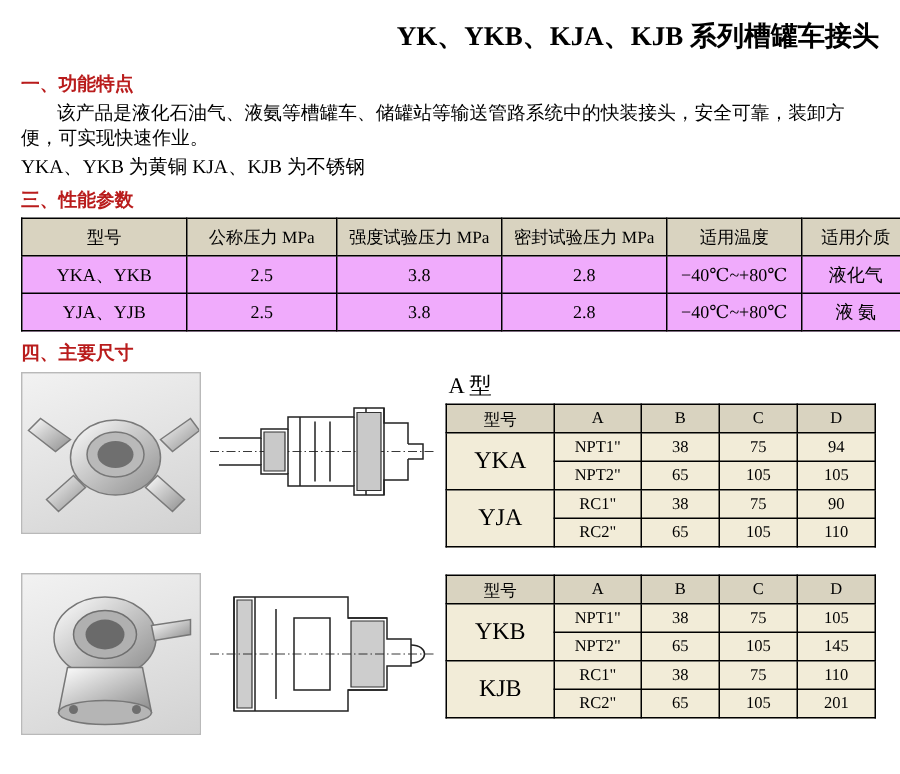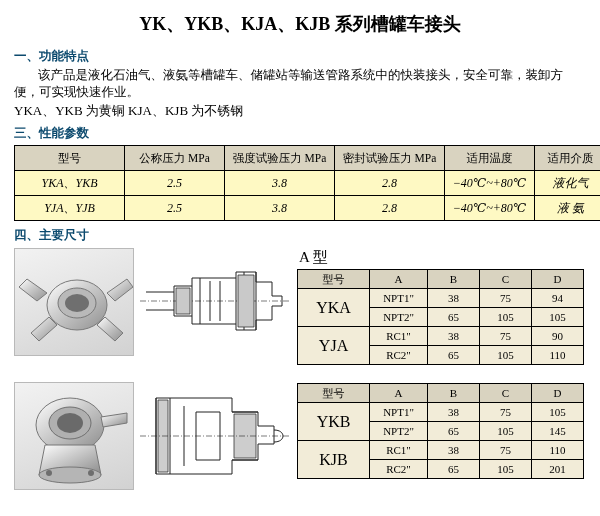--- a/index.html
+++ b/index.html
@@ -16,30 +16,30 @@
     overflow: hidden;
   }
   .page {
     width: 600px;
     height: 516px;
     position: relative;
     box-sizing: border-box;
     padding: 0 14px;
   }
   .title {
-    text-align: center;
+    text-align: right;
     font-size: 18px;
     font-weight: bold;
     letter-spacing: 0px;
     padding-top: 12px;
     padding-bottom: 6px;
     font-family: "Liberation Serif", "DejaVu Serif", serif;
   }
   .section-head {
-    color: #0c4a6e;
+    color: #b91c1c;
     font-weight: bold;
     font-size: 12.5px;
     margin-top: 6px;
     margin-bottom: 2px;
     font-family: "Liberation Sans", sans-serif;
   }
   .para {
     font-size: 12.5px;
     line-height: 17px;
     text-indent: 24px;
@@ -64,22 +64,21 @@
     font-size: 12px;
     height: 22px;
     padding: 1px 2px;
     font-family: "Liberation Serif", "DejaVu Serif", serif;
   }
   .spec-table thead td {
     background: #d9d3c0;
     font-size: 11.5px;
   }
   .spec-table tbody td {
-    background: #fef9c3;
-    font-style: italic;
+    background: #f0abfc;
   }
   .dims-wrap {
     display: flex;
     flex-direction: row;
     margin-top: 4px;
   }
   .left-col {
     width: 280px;
   }
   .right-col {

